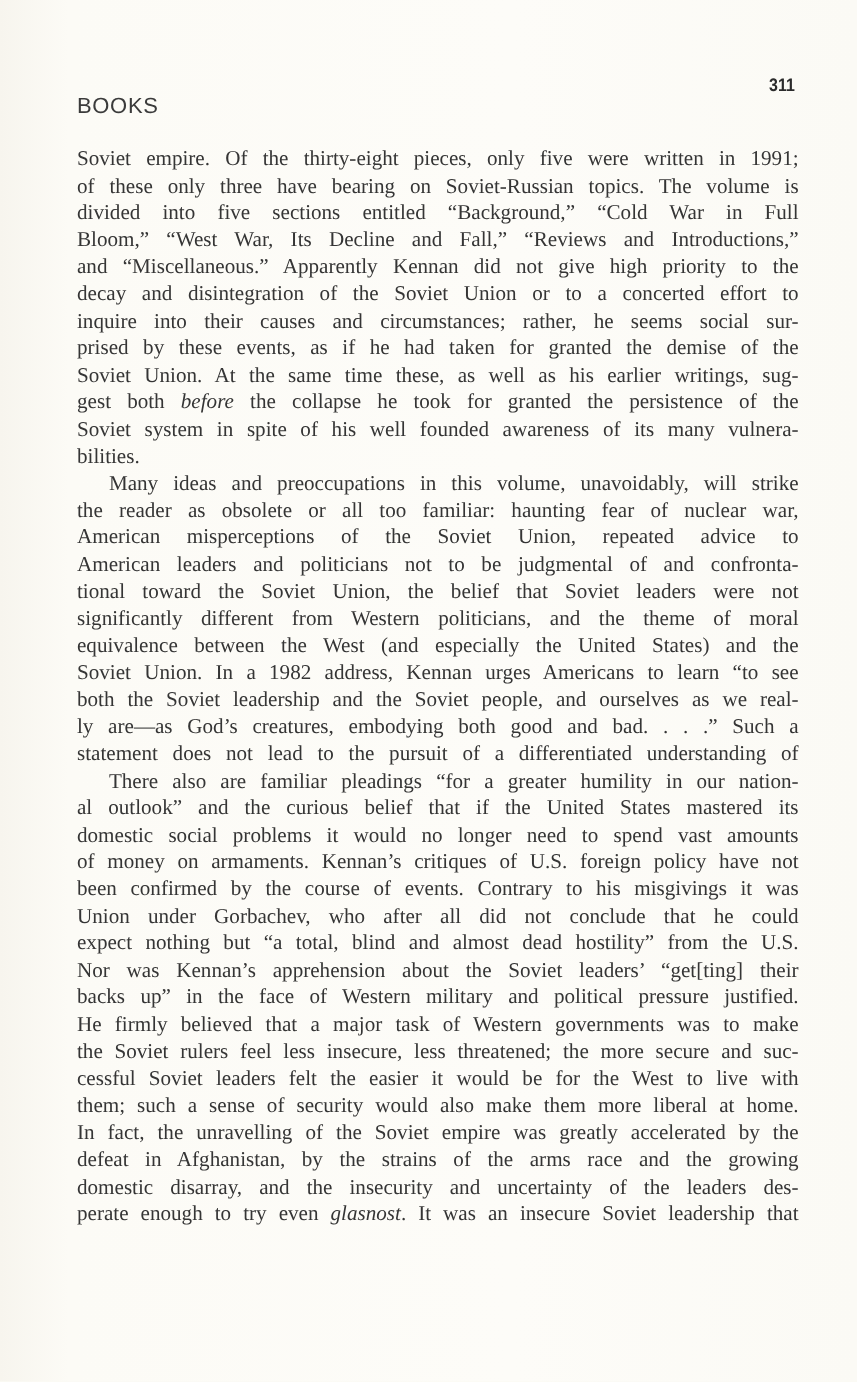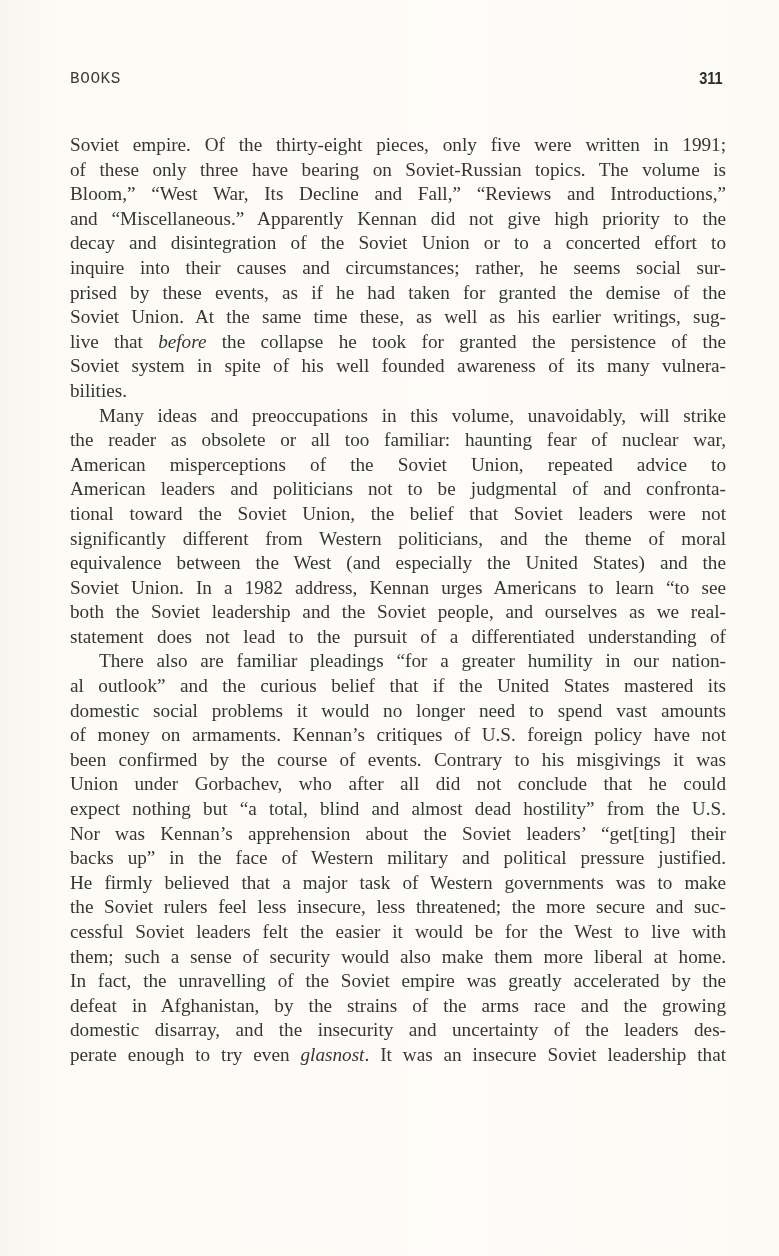--- a/index.html
+++ b/index.html
@@ -23,23 +23,23 @@
     .running-head {
       position: absolute;
       left: 70px;
       top: 70px;
       width: 653px;
       height: 20px;
     }
     .running-title {
       position: absolute;
       left: 0;
-      top: 0;
-      font-family: Liberation Mono, monospace;
-      font-size: 16px;
+      top: 16px;
+      font-family: Liberation Sans, sans-serif;
+      font-size: 20px;
       letter-spacing: 0.6px;
       color: #3b3b3b;
     }
     .page-number {
       position: absolute;
       right: 0;
       top: -1px;
       font-family: "Liberation Sans", sans-serif;
       font-weight: bold;
       font-size: 16.5px;
@@ -86,40 +86,42 @@
 
 <div class="page">
   <div class="running-head">
     <span class="running-title">BOOKS</span>
     <span class="page-number">311</span>
   </div>
   <div class="body-text" id="body-text">
       <div class="para">
         <span class="line"><span class="seg">Soviet empire. Of the thirty-eight pieces, only five were written in 1991;</span></span>
         <span class="line"><span class="seg">of these only three have bearing on Soviet-Russian topics. The volume is</span></span>
+        <span class="line"><span class="seg">divided into five sections entitled “Background,” “Cold War in Full</span></span>
         <span class="line"><span class="seg">Bloom,” “West War, Its Decline and Fall,” “Reviews and Introductions,”</span></span>
         <span class="line"><span class="seg">and “Miscellaneous.” Apparently Kennan did not give high priority to the</span></span>
         <span class="line"><span class="seg">decay and disintegration of the Soviet Union or to a concerted effort to</span></span>
         <span class="line"><span class="seg">inquire into their causes and circumstances; rather, he seems social sur-</span></span>
         <span class="line"><span class="seg">prised by these events, as if he had taken for granted the demise of the</span></span>
         <span class="line"><span class="seg">Soviet Union. At the same time these, as well as his earlier writings, sug-</span></span>
-        <span class="line"><span class="seg">live that </span><em class="seg">before</em><span class="seg"> the collapse he took for granted the persistence of the</span></span>
+        <span class="line"><span class="seg">gest both </span><em class="seg">before</em><span class="seg"> the collapse he took for granted the persistence of the</span></span>
         <span class="line"><span class="seg">Soviet system in spite of his well founded awareness of its many vulnera-</span></span>
         <span class="line last"><span class="seg">bilities.</span></span>
       </div>
       <div class="para">
         <span class="line indent"><span class="seg">Many ideas and preoccupations in this volume, unavoidably, will strike</span></span>
         <span class="line"><span class="seg">the reader as obsolete or all too familiar: haunting fear of nuclear war,</span></span>
         <span class="line"><span class="seg">American misperceptions of the Soviet Union, repeated advice to</span></span>
         <span class="line"><span class="seg">American leaders and politicians not to be judgmental of and confronta-</span></span>
         <span class="line"><span class="seg">tional toward the Soviet Union, the belief that Soviet leaders were not</span></span>
         <span class="line"><span class="seg">significantly different from Western politicians, and the theme of moral</span></span>
         <span class="line"><span class="seg">equivalence between the West (and especially the United States) and the</span></span>
         <span class="line"><span class="seg">Soviet Union. In a 1982 address, Kennan urges Americans to learn “to see</span></span>
         <span class="line"><span class="seg">both the Soviet leadership and the Soviet people, and ourselves as we real-</span></span>
+        <span class="line"><span class="seg">ly are—as God’s creatures, embodying both good and bad. . . .” Such a</span></span>
         <span class="line"><span class="seg">statement does not lead to the pursuit of a differentiated understanding of</span></span>
       </div>
       <div class="para">
         <span class="line indent"><span class="seg">There also are familiar pleadings “for a greater humility in our nation-</span></span>
         <span class="line"><span class="seg">al outlook” and the curious belief that if the United States mastered its</span></span>
         <span class="line"><span class="seg">domestic social problems it would no longer need to spend vast amounts</span></span>
         <span class="line"><span class="seg">of money on armaments. Kennan’s critiques of U.S. foreign policy have not</span></span>
         <span class="line"><span class="seg">been confirmed by the course of events. Contrary to his misgivings it was</span></span>
         <span class="line"><span class="seg">Union under Gorbachev, who after all did not conclude that he could</span></span>
         <span class="line"><span class="seg">expect nothing but “a total, blind and almost dead hostility” from the U.S.</span></span>

